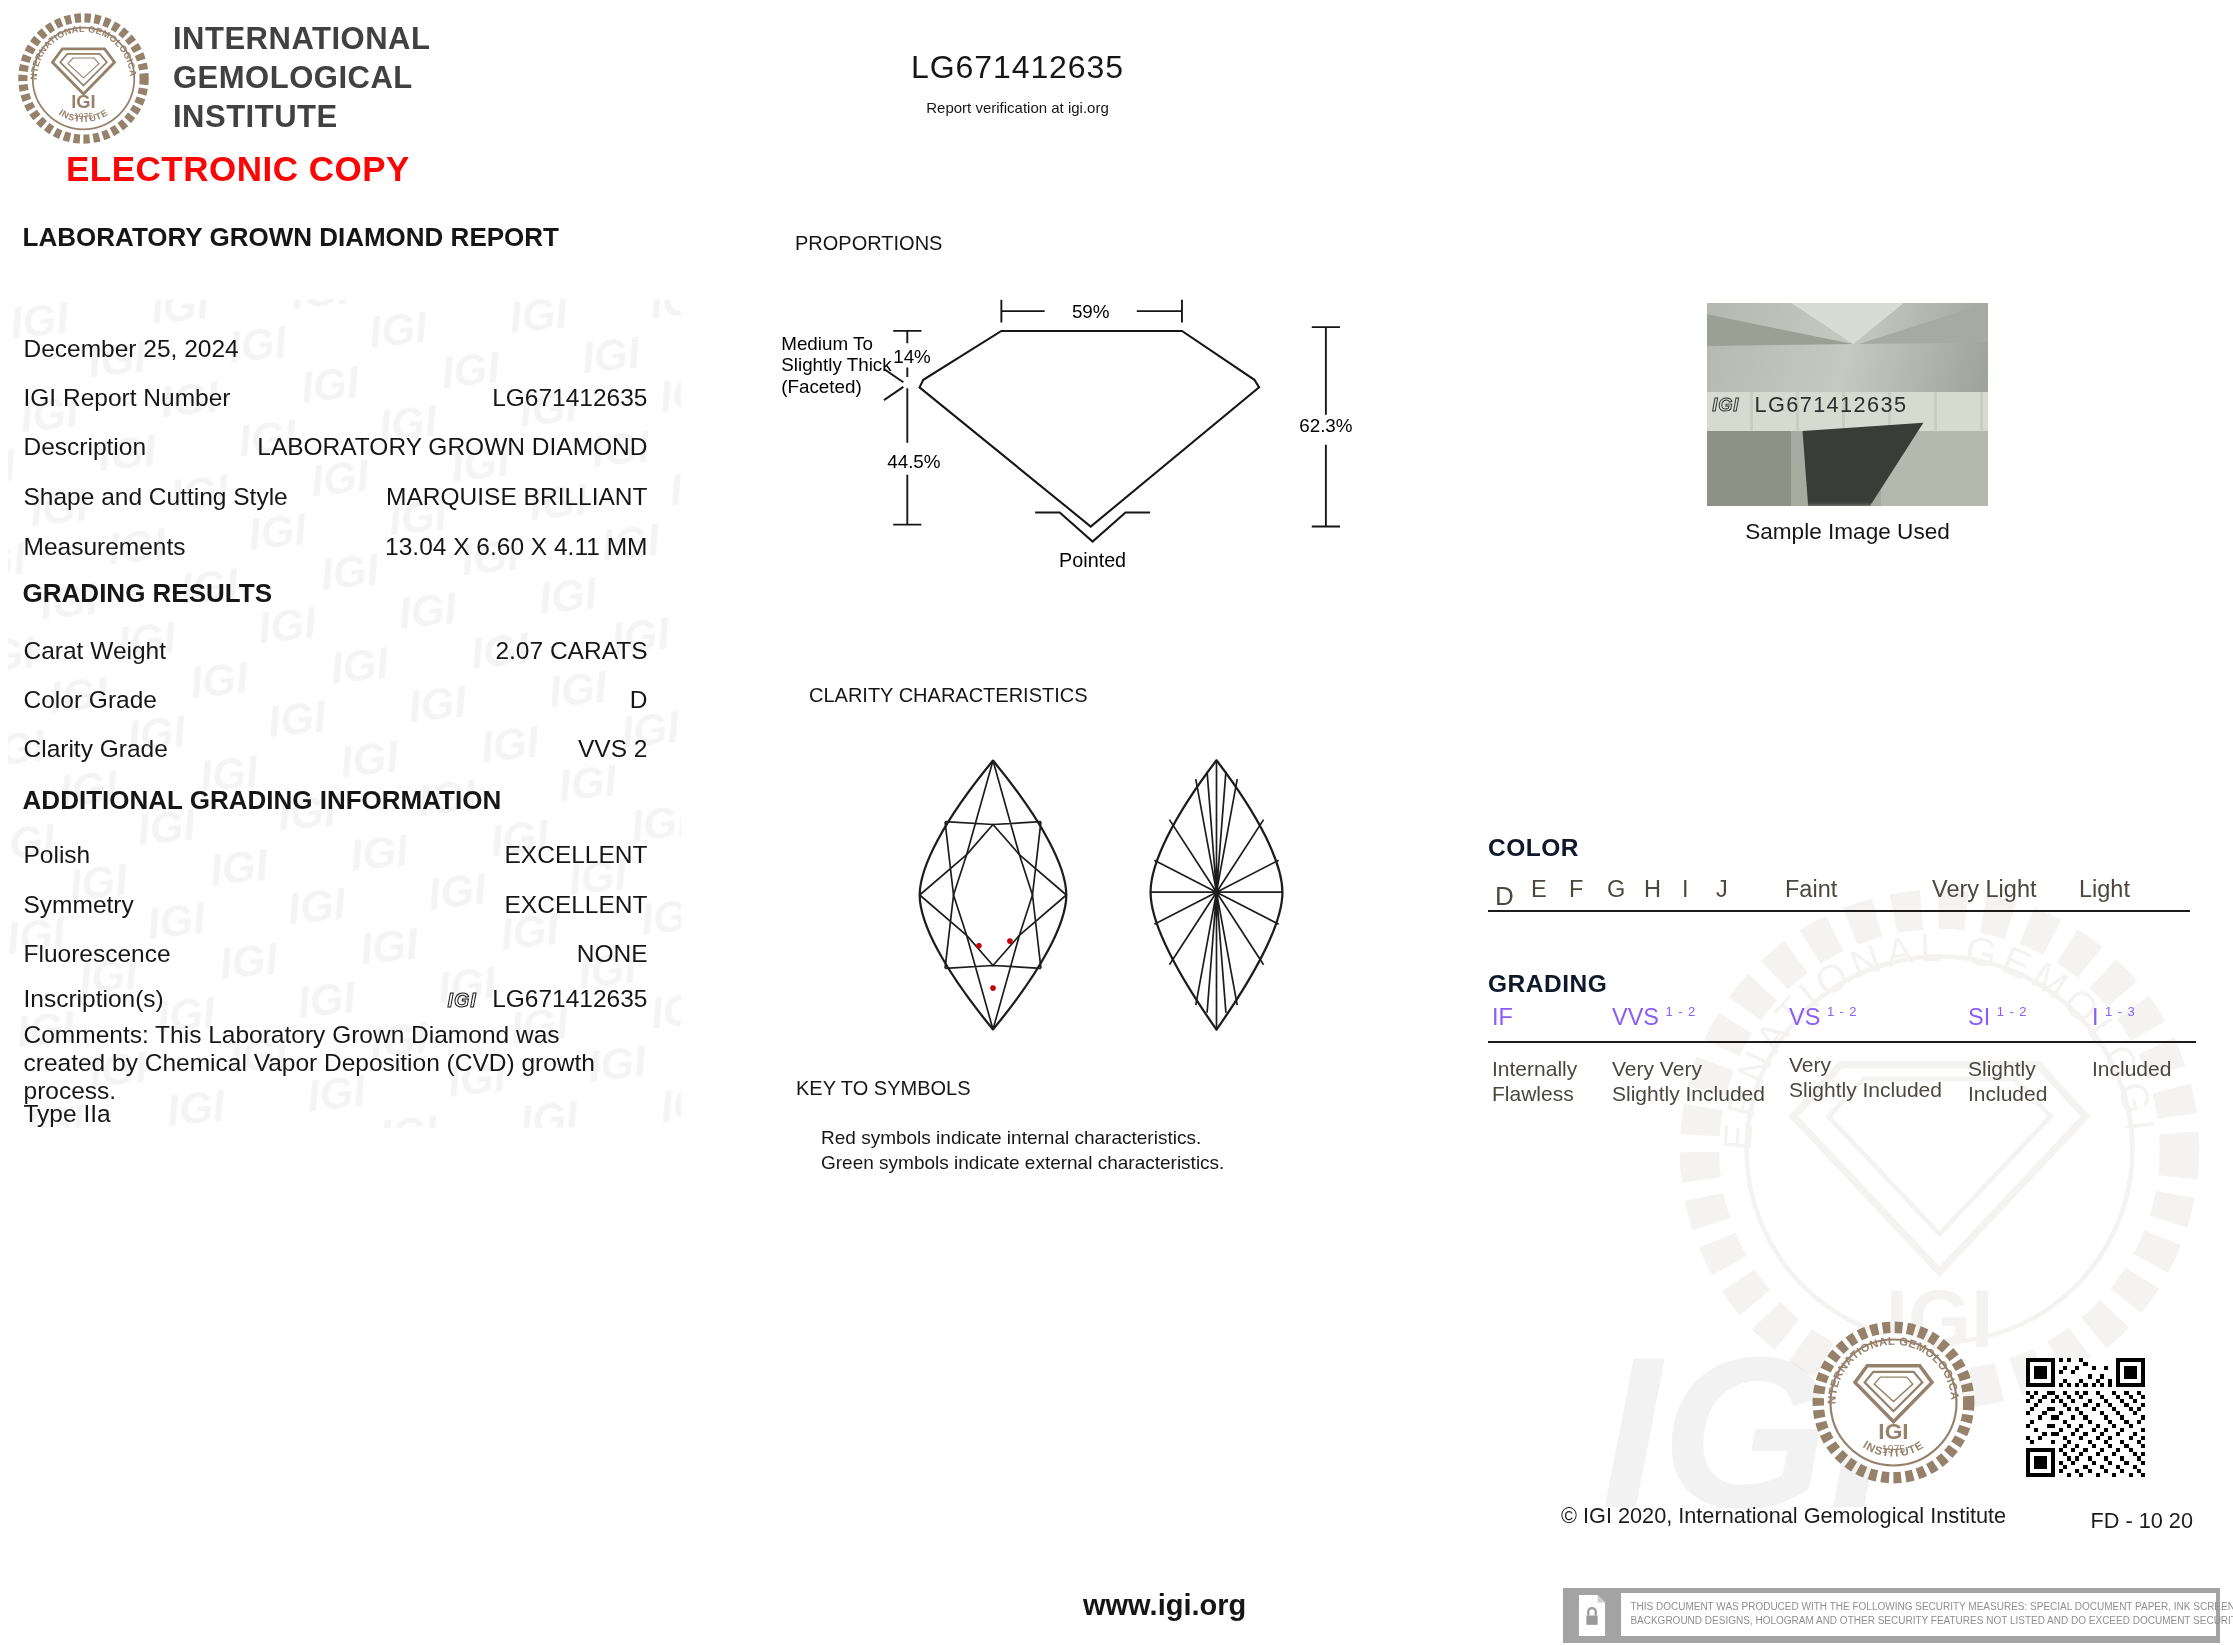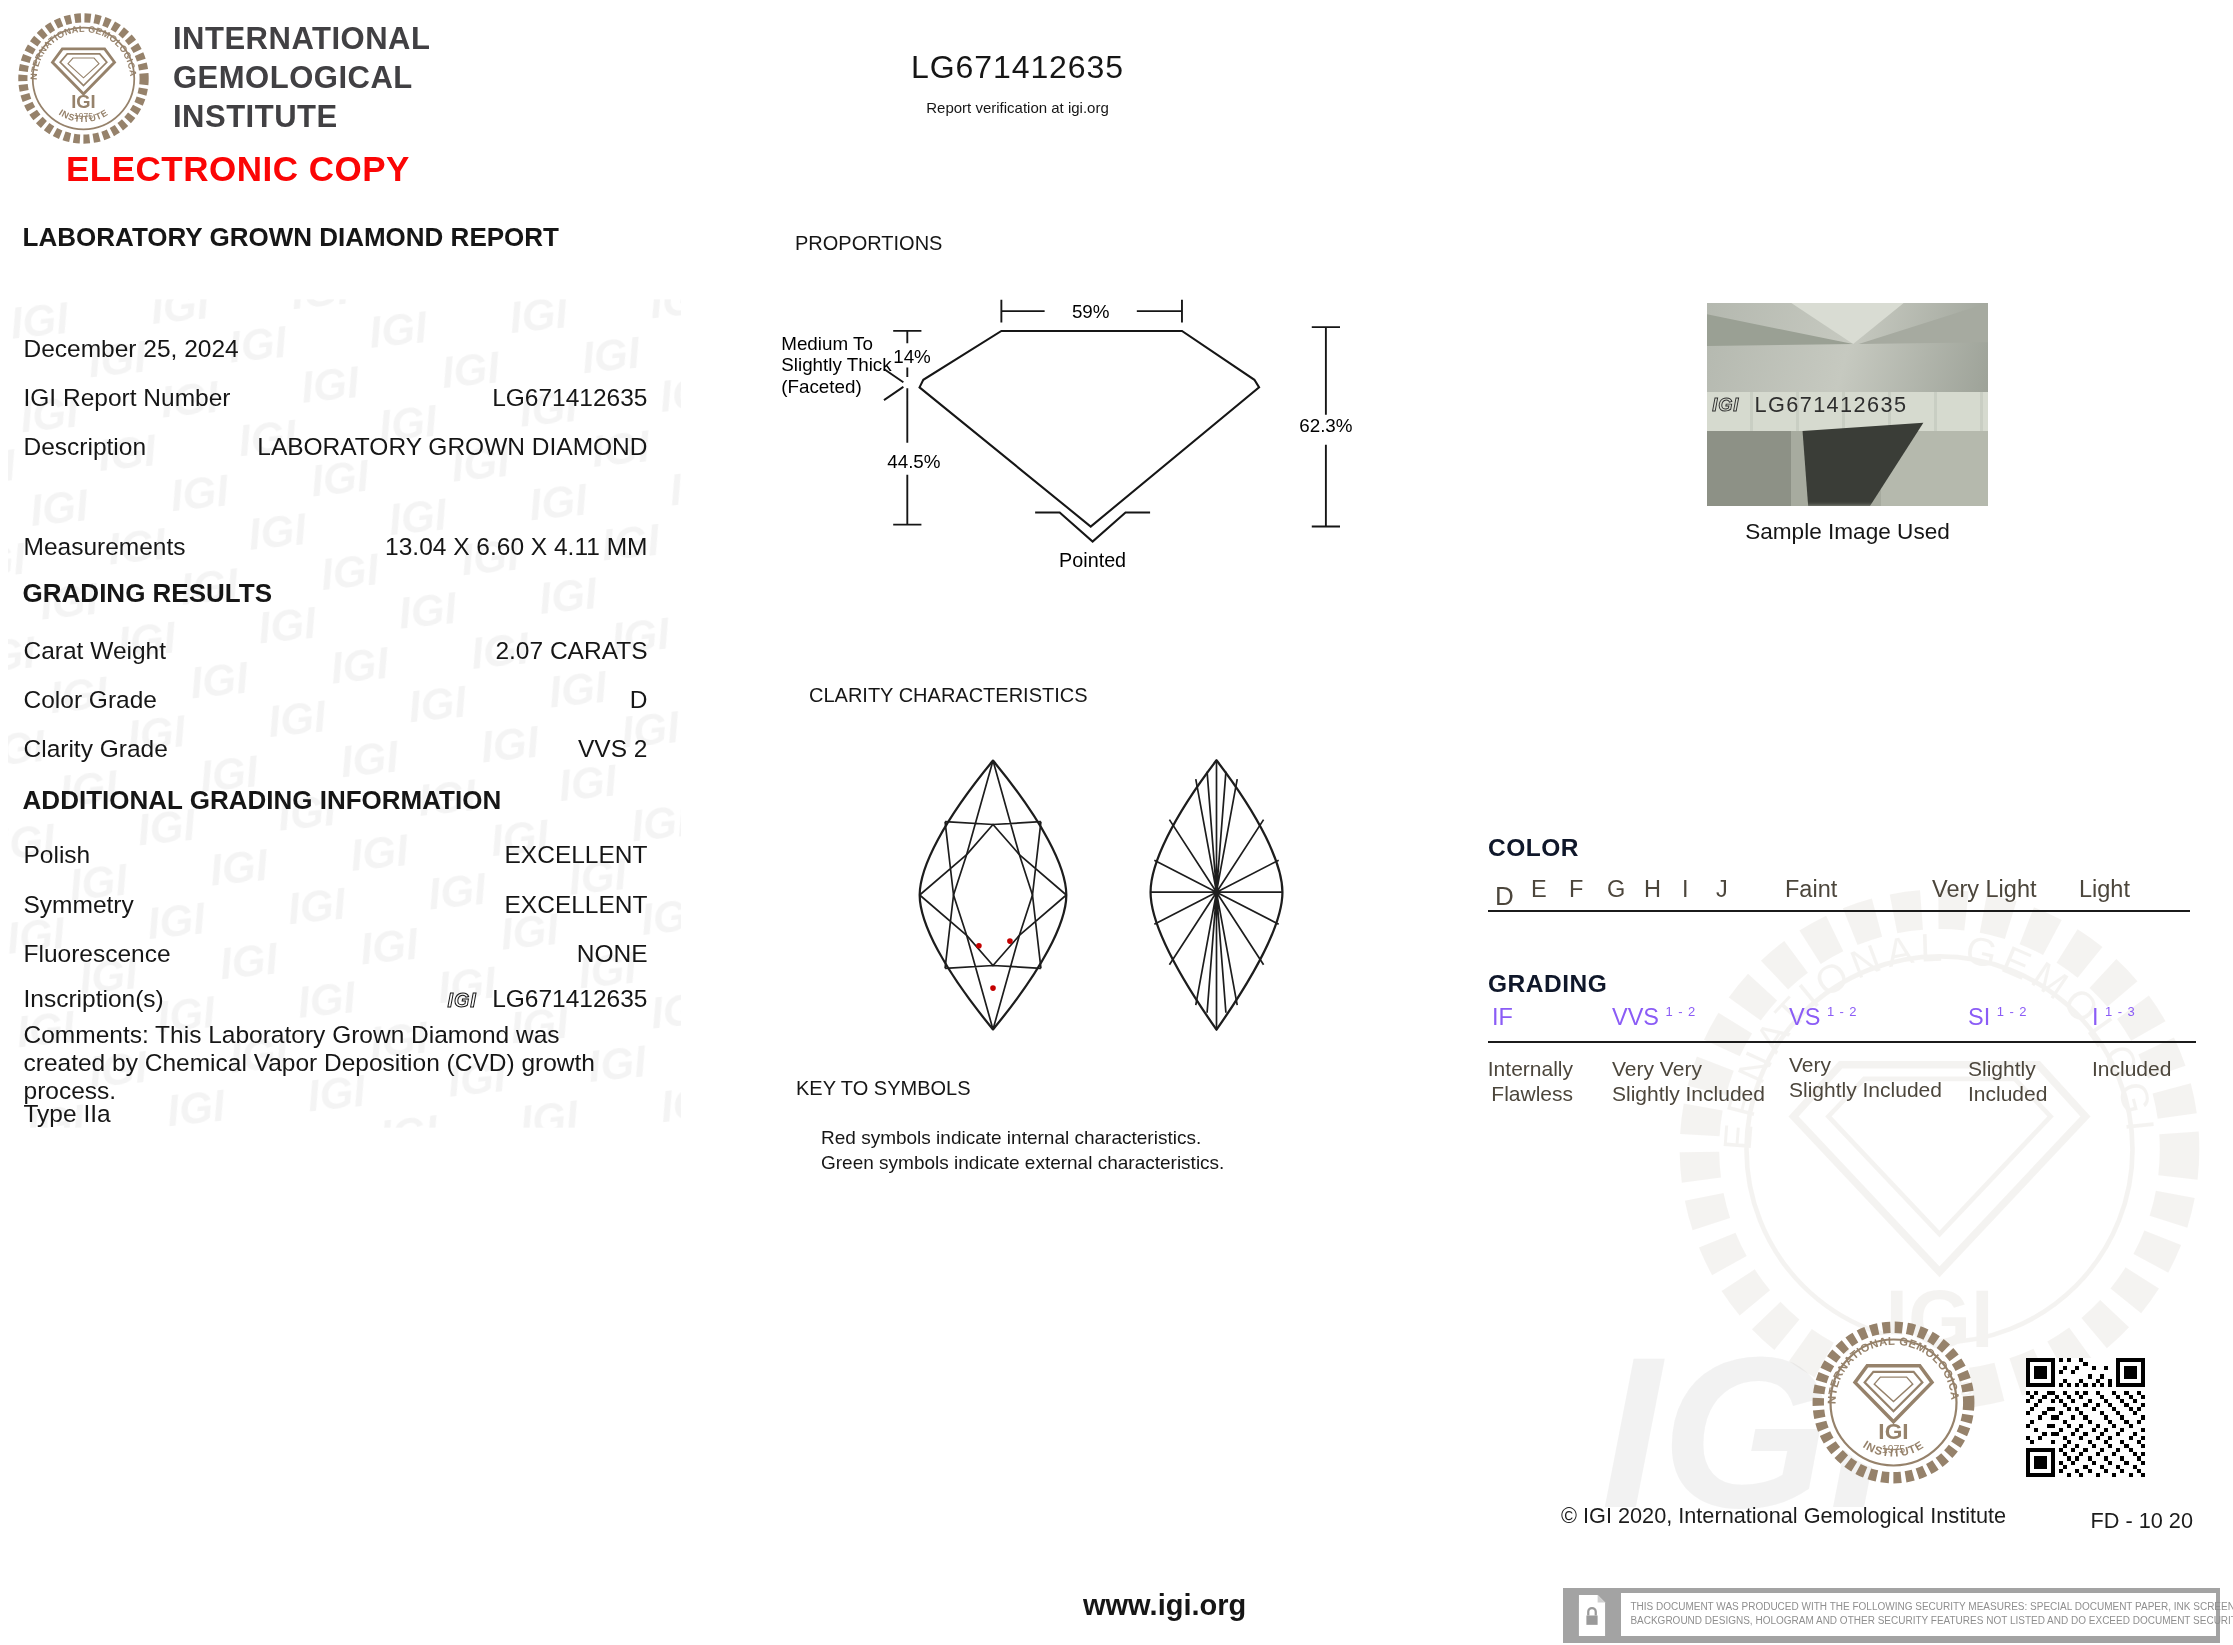--- a/index.html
+++ b/index.html
@@ -110,20 +110,24 @@
   <div class="abs" style="left:23.5px;top:335px;font-size:24.5px;">December 25, 2024</div>
 
   <div class="row" style="top:384px;">
     <span>IGI Report Number</span>
     <span>LG671412635</span>
   </div>
   <div class="row" style="top:433px;">
     <span>Description</span>
     <span>LABORATORY GROWN DIAMOND</span>
   </div>
+  <div class="row" style="top:483px;">
+    <span>Shape and Cutting Style</span>
+    <span>MARQUISE BRILLIANT</span>
+  </div>
   <div class="row" style="top:533px;">
     <span>Measurements</span>
     <span>13.04 X 6.60 X 4.11 MM</span>
   </div>
 
   <div class="abs sec-title" style="left:22.6px;top:578px;">GRADING RESULTS</div>
 
   <div class="row" style="top:637px;">
     <span>Carat Weight</span>
     <span>2.07 CARATS</span>
@@ -245,21 +249,21 @@
   <span class="grade" style="left:2079px;top:876px;">Light</span>
   <div class="scale-line" style="left:1488px;top:910px;width:702px;"></div>
 
   <div class="abs scale-head" style="left:1488px;top:970px;">GRADING</div>
   <span class="ccode" style="left:1492px;top:1004px;"><span>IF</span><sup></sup></span>
   <span class="ccode" style="left:1612px;top:1004px;"><span>VVS</span> <sup>1 - 2</sup></span>
   <span class="ccode" style="left:1789px;top:1004px;"><span>VS</span> <sup>1 - 2</sup></span>
   <span class="ccode" style="left:1968px;top:1004px;"><span>SI</span> <sup>1 - 2</sup></span>
   <span class="ccode" style="left:2092px;top:1004px;"><span>I</span> <sup>1 - 3</sup></span>
   <div class="scale-line" style="left:1488px;top:1041px;width:708px;"></div>
-  <div class="cdesc" style="left:1404px;top:1057px;width:169px;text-align:right;">Internally
+  <div class="cdesc" style="left:1492px;top:1057px;width:169px;">Internally
 Flawless</div>
   <div class="cdesc" style="left:1612px;top:1057px;width:179px;">Very Very
 Slightly Included</div>
   <div class="cdesc" style="left:1789px;top:1053px;width:179px;">Very
 Slightly Included</div>
   <div class="cdesc" style="left:1968px;top:1057px;width:151px;">Slightly
 Included</div>
   <div class="cdesc" style="left:2092px;top:1057px;width:132px;">Included</div>
 
   <svg class="abs" style="left:1806px;top:1315px;" width="175" height="175" viewBox="0 0 200 200">

